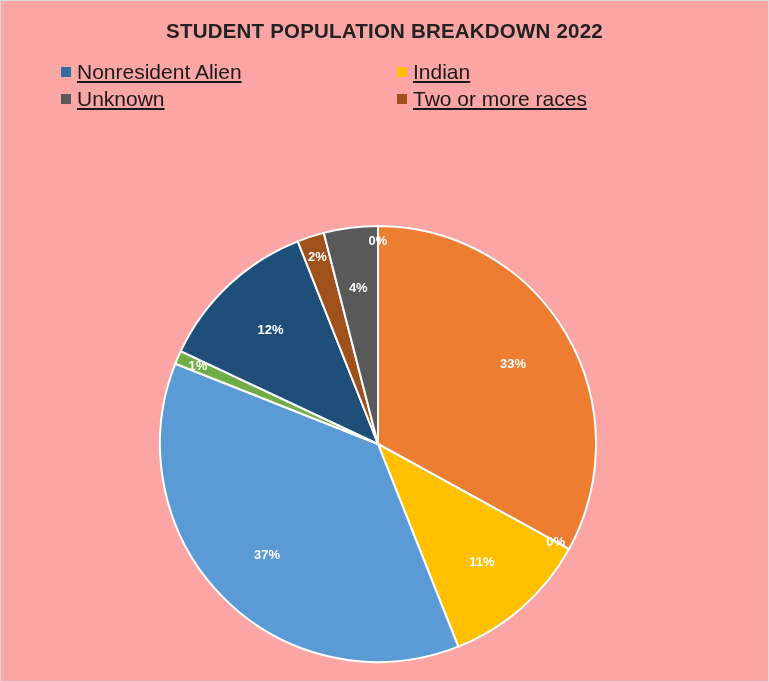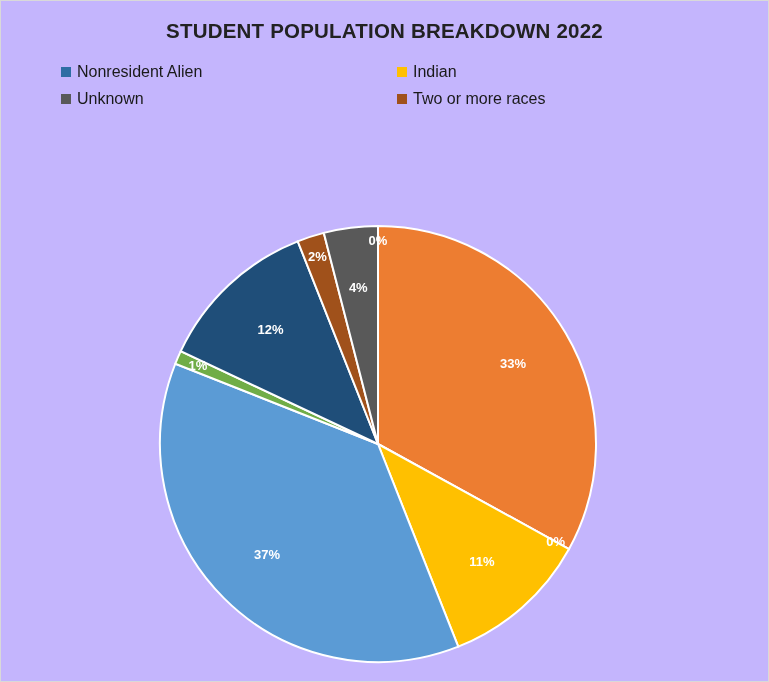--- a/index.html
+++ b/index.html
@@ -12,21 +12,21 @@
     background: #ffffff;
     font-family: "Liberation Sans", sans-serif;
     overflow: hidden;
   }
   .chart-frame {
     position: relative;
     box-sizing: border-box;
     width: 769px;
     height: 682px;
     border: 1px solid #d9d9d9;
-    background: #c4b5fd;
+    background: #fca5a5;
   }
   .chart-title {
     position: absolute;
     top: 18px;
     left: 0;
     width: 100%;
     text-align: center;
     font-size: 20.5px;
     font-weight: bold;
     color: #222222;
@@ -47,23 +47,24 @@
     height: 26.5px;
     box-sizing: border-box;
   }
   .legend-swatch {
     width: 10px;
     height: 10px;
     margin-right: 6px;
     flex: 0 0 auto;
   }
   .legend-label {
-    font-size: 16px;
+    font-size: 21px;
     color: #1a1a1a;
     white-space: nowrap;
+    text-decoration: underline;
   }
   .pie-wrap {
     position: absolute;
     left: 152px;
     top: 218px;
     width: 450px;
     height: 450px;
   }
   .pie-svg {
     display: block;

